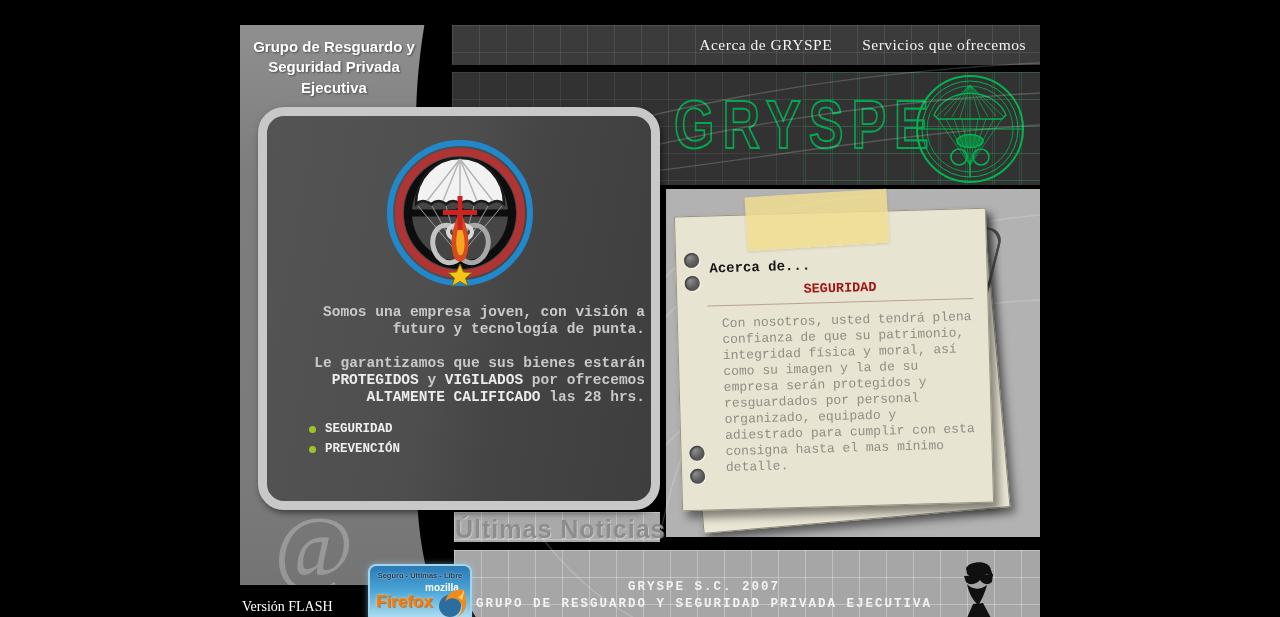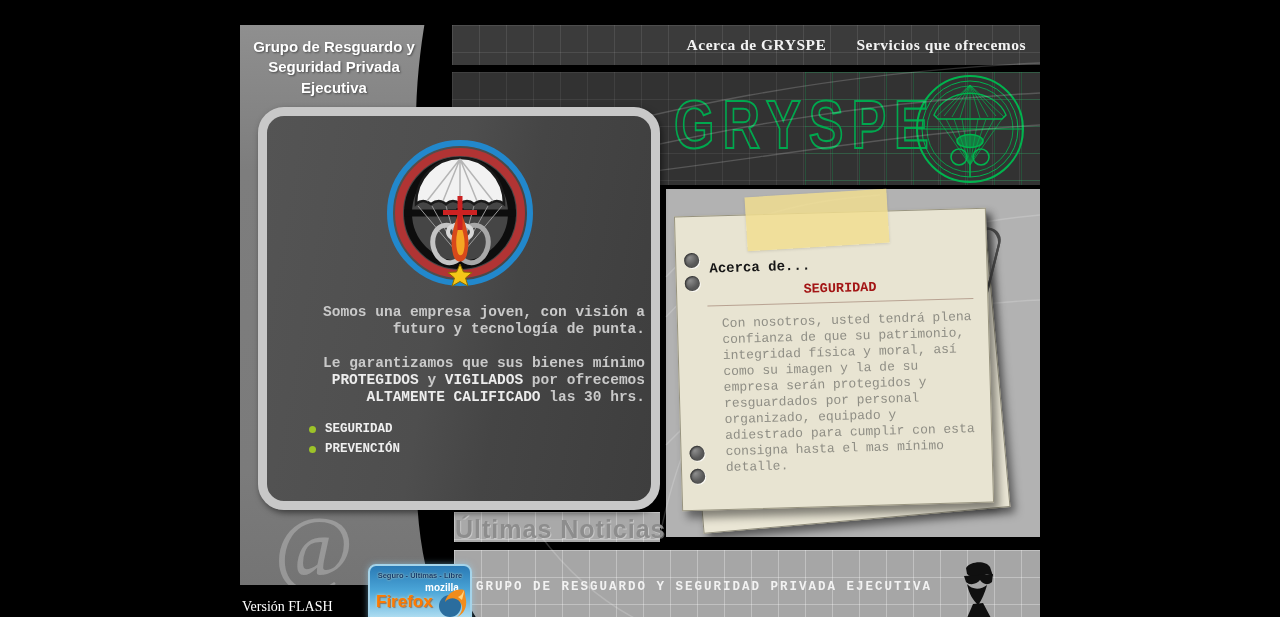--- a/index.html
+++ b/index.html
@@ -6,21 +6,21 @@
   body{width:1280px;height:617px;overflow:hidden;font-family:"Liberation Sans",sans-serif;}
   .stage{position:relative;width:800px;height:617px;margin:15px auto;background:#000;overflow:hidden;}
   .abs{position:absolute;}
 
   
   .left-col{left:0;top:10px;width:188px;height:560px;
     background:linear-gradient(#8f8f8f,#7d7d7d 26%,#7b7b7b 80%,#747474);overflow:hidden;z-index:1;}
   .navbar{left:212px;top:10px;right:0;height:40px;background-color:#3b3b3b;
     background-image:linear-gradient(rgba(255,255,255,.09) 1px,transparent 1px),
       linear-gradient(90deg,rgba(255,255,255,.09) 1px,transparent 1px);
-    background-size:27px 27px;z-index:1;display:flex;align-items:center;justify-content:flex-end;gap:30px;padding-right:14px;box-sizing:border-box;font-weight:bold;}
+    background-size:27px 27px;z-index:1;display:flex;align-items:center;justify-content:flex-end;gap:30px;padding-right:14px;box-sizing:border-box;}
   .banner{left:212px;top:57px;right:0;height:113px;background-color:#323232;
     background-image:linear-gradient(rgba(255,255,255,.07) 1px,transparent 1px),
       linear-gradient(90deg,rgba(255,255,255,.07) 1px,transparent 1px);
     background-size:27px 27px;z-index:1;overflow:hidden;}
   .green-grid{right:0;top:0;width:235px;height:113px;
     background-image:linear-gradient(rgba(0,200,90,.20) 1px,transparent 1px),
       linear-gradient(90deg,rgba(0,200,90,.20) 1px,transparent 1px);
     background-size:27px 27px;}
   .light-area{left:426px;top:174px;right:0;height:348px;background:#b2b2b2;z-index:1;overflow:hidden;}
   .news-strip{left:214px;top:497px;width:206px;height:30px;background-color:#a9a9a9;
@@ -175,21 +175,21 @@
       </g>
       <path d="M75,70 C69,88 64,100 68,116 C70,126 80,126 82,116 C86,100 81,88 75,70 Z" fill="#d8491b"></path>
       <path d="M75,84 C72,94 70,102 72,112 C73,119 78,119 79,112 C81,102 78,94 75,84 Z" fill="#f5a623"></path>
       <rect x="58" y="72" width="34" height="5" fill="#cc2222"></rect>
       <rect x="72.5" y="58" width="5" height="34" fill="#cc2222"></rect>
       <path d="M75,126 L78.5,134 L87,134.5 L80.5,140 L83,148 L75,143.5 L67,148 L69.5,140 L63,134.5 L71.5,134 Z" fill="#f5c518" stroke="#8a6d00" stroke-width="1"></path>
     </svg>
 
     <div class="panel-text">
       <p>Somos una empresa joven, con visión a futuro y tecnología de punta.</p>
-      <p><span>Le garantizamos que sus bienes mínimo </span><b>PROTEGIDOS</b><span> y </span><b>VIGILADOS</b><span> por ofrecemos </span><b>ALTAMENTE CALIFICADO</b><span> las 30 hrs.</span></p>
+      <p><span>Le garantizamos que sus bienes estarán </span><b>PROTEGIDOS</b><span> y </span><b>VIGILADOS</b><span> por ofrecemos </span><b>ALTAMENTE CALIFICADO</b><span> las 28 hrs.</span></p>
     </div>
 
     <div class="panel-bullets">
       <div class="bullet-row">
         <span class="bullet-dot"></span>
         <span>SEGURIDAD</span>
       </div>
       <div class="bullet-row">
         <span class="bullet-dot"></span>
         <span>PREVENCIÓN</span>
@@ -212,20 +212,21 @@
     <div class="hole" style="top:252px;"></div>
     <div class="pad-title">Acerca de...</div>
     <div class="pad-subtitle">SEGURIDAD</div>
     <div class="pad-body">Con nosotros, usted tendrá plena confianza de que su patrimonio, integridad física y moral, así como su imagen y la de su empresa serán protegidos y resguardados por personal organizado, equipado y adiestrado para cumplir con esta consigna hasta el mas mínimo detalle.</div>
   </div>
   <div class="abs tape"></div>
 
   <div class="abs news-heading">Últimas Noticias</div>
 
   <div class="abs footer-text">
+    <div>GRYSPE S.C. 2007</div>
     <div>GRUPO DE RESGUARDO Y SEGURIDAD PRIVADA EJECUTIVA</div>
   </div>
 
   <div class="abs version-label">Versión FLASH</div>
 
   <div class="abs ff-badge">
     <div class="ff-tagline">Seguro - Últimas - Libre</div>
     <div class="ff-brand">mozilla</div>
     <div class="ff-product">Firefox</div>
     <svg class="ff-logo" width="34" height="32" viewBox="0 0 34 32">

